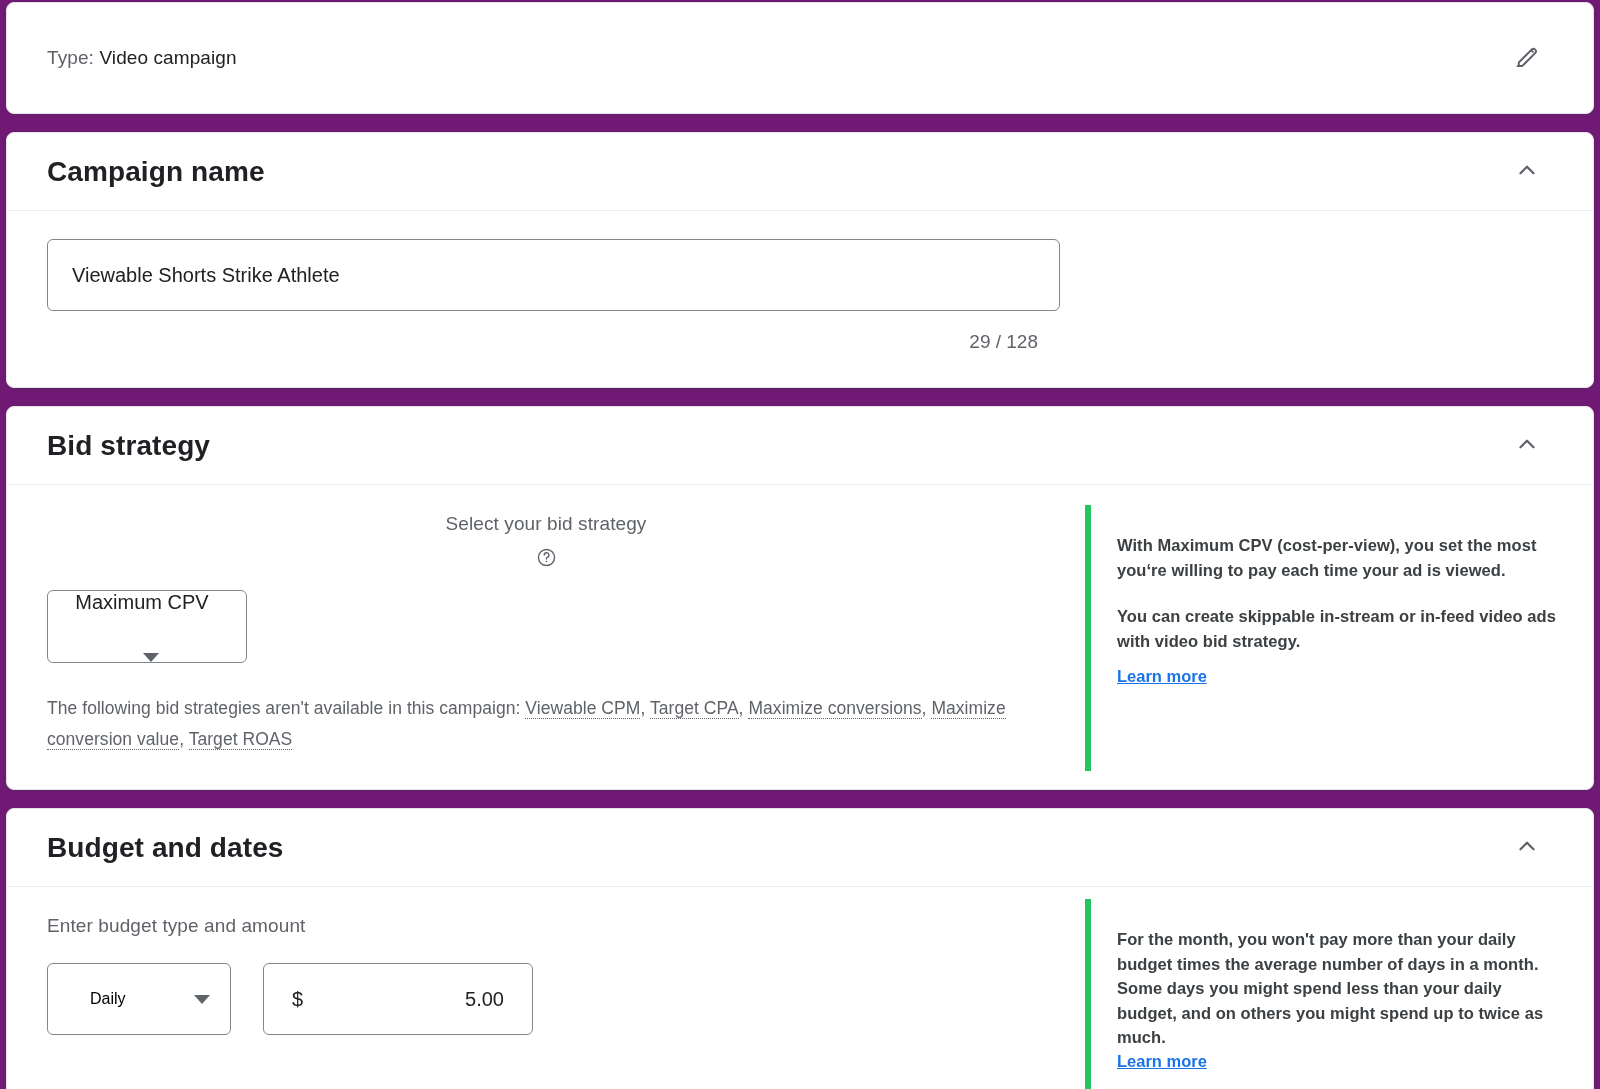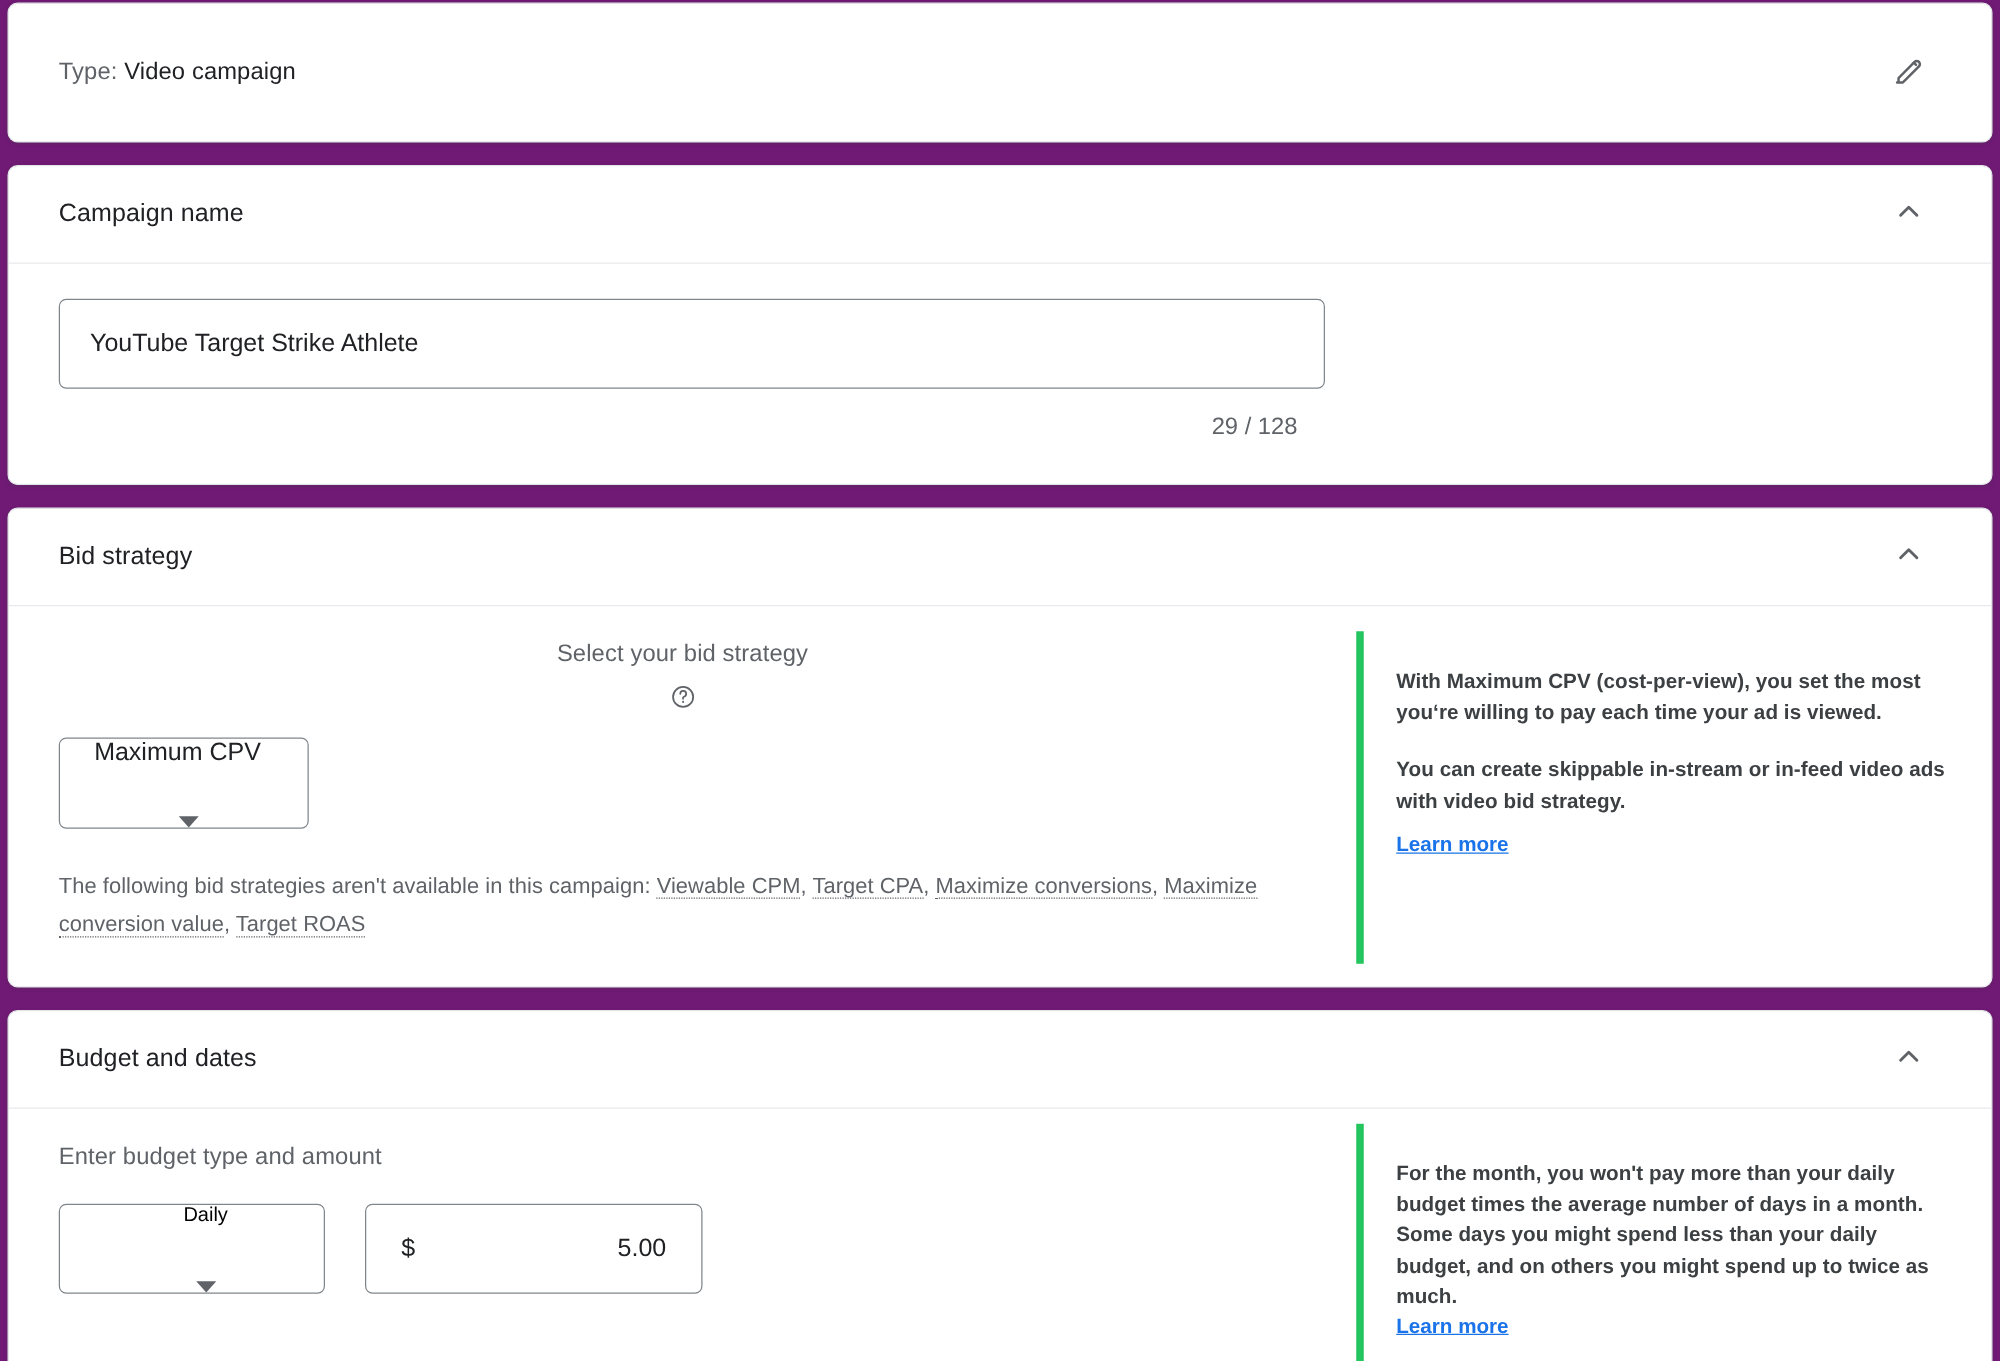--- a/index.html
+++ b/index.html
@@ -65,23 +65,23 @@
 
   
   .sec-head {
     height: 78px;
     display: flex;
     align-items: center;
     padding: 0 24px 0 40px;
     border-bottom: 1px solid #e8eaed;
   }
   .sec-title {
-    font-size: 20px;
-    color: #202124;
-    font-weight: 400;
+    font-size: 28px;
+    color: #202124;
+    font-weight: 700;
     flex: 1;
     letter-spacing: 0.1px;
   }
   .chev-btn {
     width: 48px;
     height: 48px;
     display: flex;
     align-items: center;
     justify-content: center;
     border-radius: 50%;
@@ -202,31 +202,30 @@
   }
 
   
   .budget-row {
     display: flex;
     align-items: center;
     gap: 32px;
     margin-top: 26px;
   }
   .sel-daily {
-    width: 213px;
+    width: 184px;
     height: 72px;
     border: 1px solid #80868b;
     border-radius: 6px;
     display: flex;
     align-items: center;
     justify-content: space-between;
     padding: 0 20px 0 42px;
     background: #fff;
     cursor: pointer;
-    flex-direction: column;
   }
   .money-input {
     width: 270px;
     height: 72px;
     border: 1px solid #80868b;
     border-radius: 6px;
     display: flex;
     align-items: center;
     justify-content: space-between;
     padding: 0 28px 0 28px;
@@ -264,21 +263,21 @@
       <div class="sec-title">Campaign name</div>
       <div class="chev-btn">
         <span>
           <svg width="26" height="26" viewBox="0 0 24 24" fill="none" stroke="#5f6368" stroke-width="2.1" stroke-linecap="round" stroke-linejoin="round">
             <polyline points="6,15 12,9 18,15"></polyline>
           </svg>
         </span>
       </div>
     </div>
     <div class="name-body">
-      <div class="text-input" placeholder="Campaign name">YouTube Target Strike Athlete</div>
+      <div class="text-input" placeholder="Campaign name">Viewable Shorts Strike Athlete</div>
       <div class="counter">29 / 128</div>
     </div>
   </div>
 
   <div class="card">
     <div class="sec-head">
       <div class="sec-title">Bid strategy</div>
       <div class="chev-btn">
         <span>
           <svg width="26" height="26" viewBox="0 0 24 24" fill="none" stroke="#5f6368" stroke-width="2.1" stroke-linecap="round" stroke-linejoin="round">

